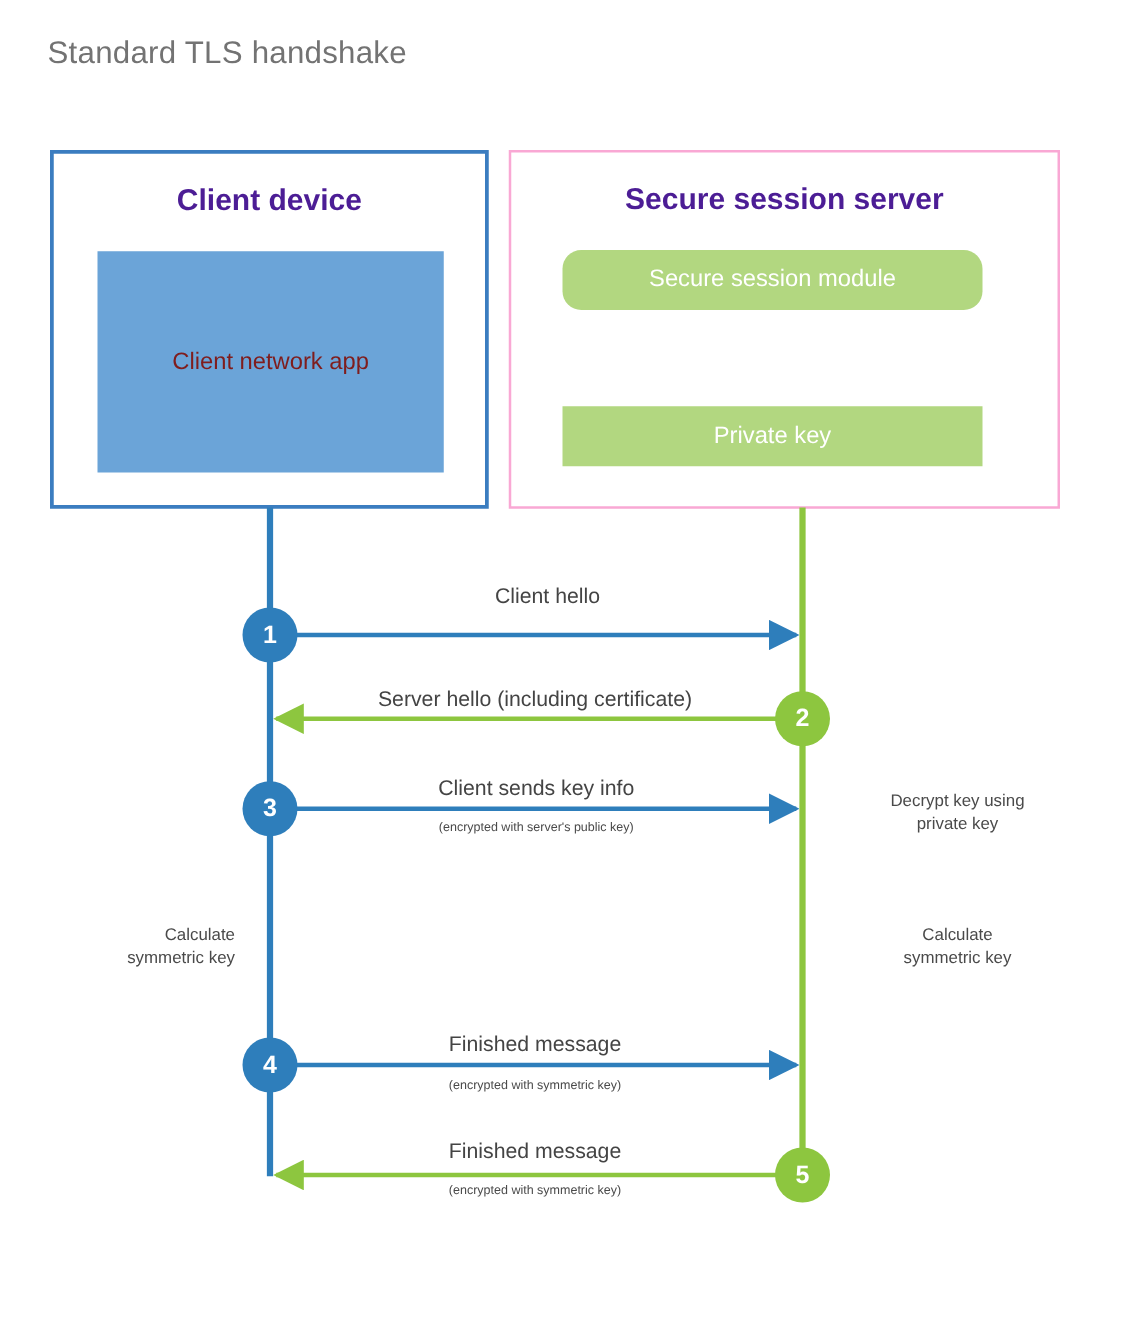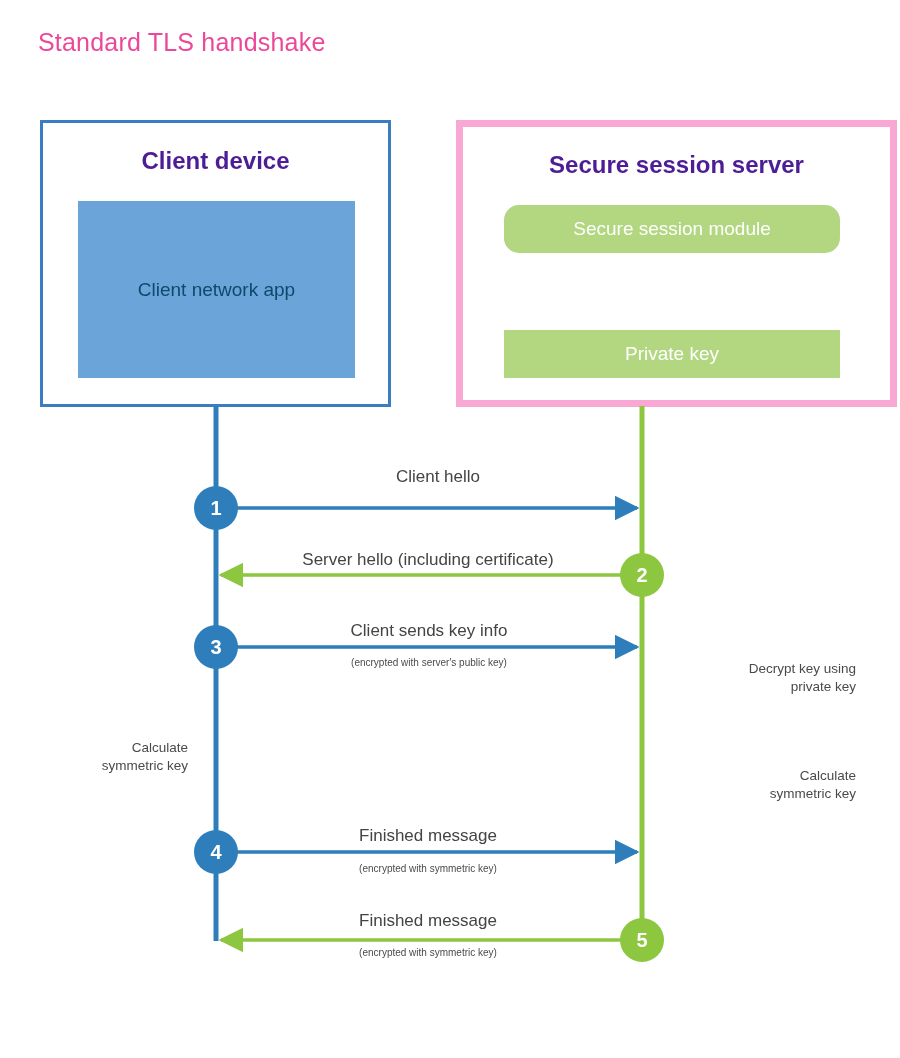--- a/index.html
+++ b/index.html
@@ -19,65 +19,65 @@
     left: 0; top: 0;
     width: 900px;
     height: 1058px;
   }
   .page-title {
     position: absolute;
     left: 38px;
     top: 28px;
     font-size: 25px;
     font-weight: 400;
-    color: #ec4899;
+    color: #737373;
     letter-spacing: 0.2px;
     white-space: nowrap;
   }
 
   
   .actor-box {
     position: absolute;
     background: #ffffff;
     box-sizing: border-box;
   }
   #client-box {
     left: 40px;
     top: 120px;
     width: 351px;
     height: 287px;
     border: 3px solid #3b7dc0;
   }
   #server-box {
-    left: 456px;
+    left: 407px;
     top: 120px;
     width: 441px;
     height: 287px;
-    border: 7px solid #f9a8d4;
+    border: 2px solid #f9a8d4;
   }
   .actor-title {
     position: absolute;
     left: 0;
     right: 0;
     top: 24px;
     text-align: center;
     font-size: 24px;
     font-weight: bold;
     color: #4c1d95;
   }
 
   
   #client-app {
     position: absolute;
     left: 35px;
     top: 78px;
     width: 277px;
     height: 177px;
     background: #6ba4d8;
-    color: #0c4a6e;
+    color: #7f1d1d;
     font-size: 19px;
     line-height: 27px;
     text-align: center;
     display: flex;
     align-items: center;
     justify-content: center;
   }
   #client-app .app-label { display: block; max-width: 200px; }
 
   
@@ -138,21 +138,21 @@
     text-align: center;
   }
   .side-note {
     position: absolute;
     font-size: 13.5px;
     line-height: 18px;
     color: #4a4a4a;
     white-space: pre-line;
   }
   .side-note.right-align { text-align: right; }
-  .side-note.left-align { text-align: right; margin-top: 28px; }
+  .side-note.left-align { text-align: center; }
 </style>
 </head>
 <body>
 
 <div id="diagram">
 
   <div class="page-title">Standard TLS handshake</div>
 
   <div class="actor-box" id="client-box">
     <div class="actor-title">Client device</div>

